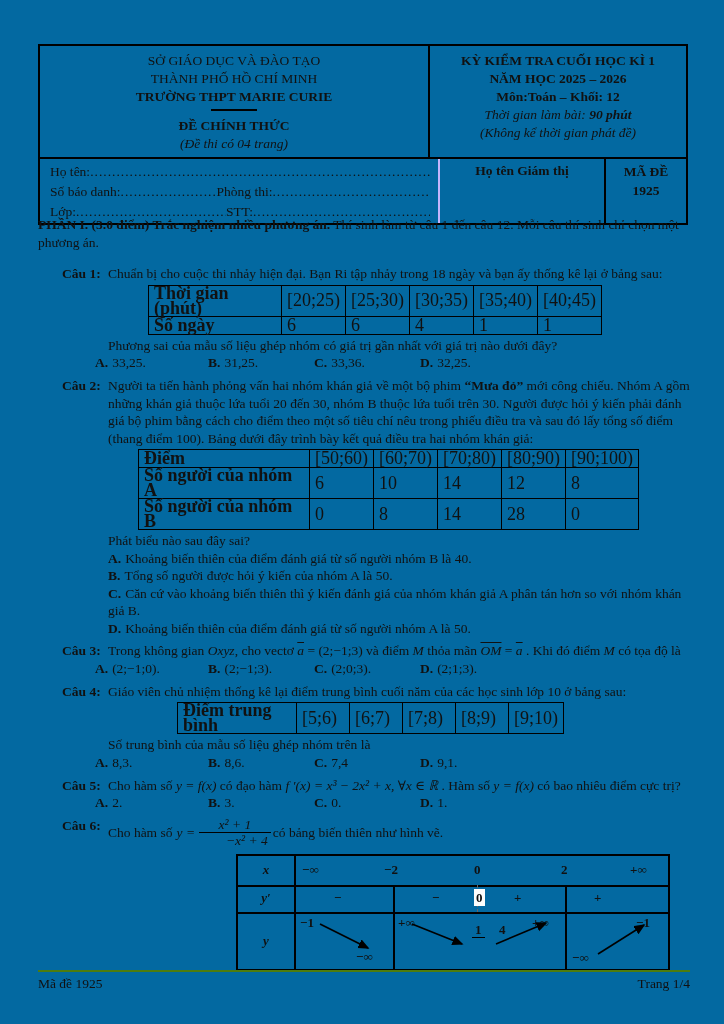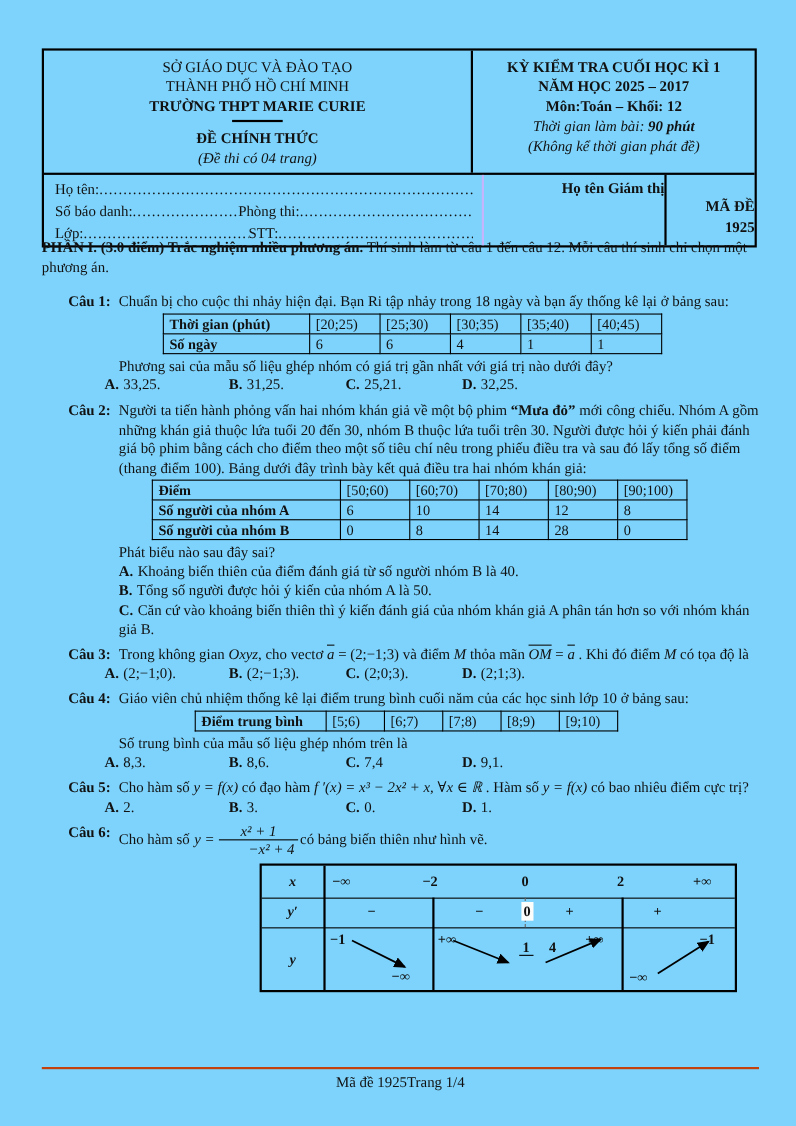--- a/index.html
+++ b/index.html
@@ -1,16 +1,16 @@
 <!DOCTYPE html>
 <html><head>
 <meta charset="utf-8">
 <style>
   html,body{margin:0;padding:0;background:#e8e8e8;}
-  .page{position:relative;width:724px;height:1024px;background:#7dd3fc;color:#111;
+  .page{position:relative;width:724px;height:1024px;background:#0369a1;color:#111;
         font-family:"Liberation Serif","DejaVu Serif",serif;font-size:13.5px;line-height:17px;
         overflow:hidden;margin:0 auto;}
   .bold{font-weight:bold}
   .it{font-style:italic}
   .bi{font-style:italic;font-weight:normal}
 
   
   .doc-table{position:absolute;left:38px;top:44px;width:646px;border:2px solid #000;}
   .hrow1{display:flex;}
   .hcell-left{width:380px;border-right:2px solid #000;text-align:center;padding:6px 4px 4px;}
@@ -19,35 +19,35 @@
   .mini-rule{width:46px;height:2px;background:#000;margin:3px auto 4px;}
   .exam-label{margin-top:6px;}
   .hrow2{display:flex;border-top:2px solid #000;height:64px;}
   .scol-left{width:380px;border-right:2px solid #c4b5fd;padding:3px 8px 0 10px;}
   .sline{display:flex;line-height:20px;white-space:nowrap;}
   .sline .lab{flex-shrink:0;}
   .dots{overflow:hidden;letter-spacing:1px;}
   .d-grow{flex:1;}
   .d-fix1{width:96px;}
   .d-fix2{width:150px;}
-  .scol-proctor{width:164px;border-right:2px solid #000;text-align:right;padding-top:3px;}
-  .scol-code{flex:1;text-align:right;padding-top:19px;line-height:19px;}
+  .scol-proctor{width:164px;border-right:2px solid #000;text-align:center;padding-top:3px;}
+  .scol-code{flex:1;text-align:center;padding-top:3px;line-height:19px;}
 
   
   .content{position:absolute;left:38px;top:216px;width:652px;}
   .part-heading{line-height:17.5px;margin-bottom:14px;}
   .question{display:flex;padding-left:24px;margin-bottom:5px;}
   .q-label{width:46px;flex-shrink:0;font-weight:bold;}
   .q-body{flex:1;min-width:0;}
   .q-text{line-height:17.5px;}
   .seg-b{font-weight:bold}
   .seg-i{font-style:italic}
   .seg-ibar{font-style:italic;text-decoration:overline}
 
-  .qtable{border-collapse:collapse;font-size:13px;margin:2px 0 2px 40px;}
+  .qtable{border-collapse:collapse;font-size:18px;margin:2px 0 2px 40px;}
   .qtable td{border:1.5px solid #000;padding:0 5px;height:17px;line-height:15px;}
   .qtable td:first-child{font-weight:bold;}
   .q1t td:first-child{width:122px}.q1t td:not(:first-child){width:53px}
   .q2t{margin-left:30px}.q2t td:first-child{width:160px}.q2t td:not(:first-child){width:52px}
   .q4t{margin-left:69px}.q4t td:first-child{width:108px}.q4t td:not(:first-child){width:42px}
 
   .opts{display:grid;grid-template-columns:113px 106px 106px auto;margin-left:-13px;line-height:18px;}
   .opt{white-space:nowrap;}
   .opt-k{font-weight:bold;margin-right:4px;}
   .opts-block .optb{line-height:17.5px;}
@@ -63,41 +63,41 @@
        font-size:13px;font-weight:bold;}
   .bbt .ln{position:absolute;background:#000;}
   .bbt .lab{position:absolute;left:0;width:56px;text-align:center;font-style:italic;}
   .bbt-plot{position:absolute;left:56px;top:0;width:374px;height:113px;}
   .bbt-plot span{position:absolute;white-space:nowrap;}
   .dash0{position:absolute;left:239px;top:29px;height:27px;border-left:1px dashed #666;}
   .bbt .s2bg{background:#fdfdfc;padding:0 2px;}
   .bbt svg{position:absolute;left:0;top:56px;}
 
   
-  .footer{position:absolute;left:38px;top:970px;width:652px;border-top:2px solid #c2410c;
-          display:flex;justify-content:center;padding-top:3px;}
+  .footer{position:absolute;left:38px;top:970px;width:652px;border-top:2px solid #4d7c0f;
+          display:flex;justify-content:space-between;padding-top:3px;}
 </style>
 </head>
 <body>
 
 <div class="page">
 
   <div class="doc-table">
     <div class="hrow1">
       <div class="hcell-left">
         <div>SỞ GIÁO DỤC VÀ ĐÀO TẠO</div>
         <div>THÀNH PHỐ HỒ CHÍ MINH</div>
         <div class="bold">TRƯỜNG THPT MARIE CURIE</div>
         <div class="mini-rule"></div>
         <div class="bold exam-label">ĐỀ CHÍNH THỨC</div>
         <div class="bi">(Đề thi có 04 trang)</div>
       </div>
       <div class="hcell-right">
         <div class="bold">KỲ KIỂM TRA CUỐI HỌC KÌ 1</div>
-        <div class="bold">NĂM HỌC 2025 – 2017</div>
+        <div class="bold">NĂM HỌC 2025 – 2026</div>
         <div class="bold">Môn:Toán – Khối: 12</div>
         <div class="it">
           <span>Thời gian làm bài:</span>
           <span class="bold">90 phút</span>
         </div>
         <div class="it">(Không kể thời gian phát đề)</div>
       </div>
     </div>
     <div class="hrow2">
       <div class="scol-left">
@@ -153,21 +153,21 @@
                 <td>4</td>
                 <td>1</td>
                 <td>1</td>
               </tr>
             </tbody>
           </table>
         <div class="q-text">Phương sai của mẫu số liệu ghép nhóm có giá trị gần nhất với giá trị nào dưới đây?</div>
         <div class="opts">
             <div class="opt"><span class="opt-k">A.</span><span>33,25.</span></div>
             <div class="opt"><span class="opt-k">B.</span><span>31,25.</span></div>
-            <div class="opt"><span class="opt-k">C.</span><span>25,21.</span></div>
+            <div class="opt"><span class="opt-k">C.</span><span>33,36.</span></div>
             <div class="opt"><span class="opt-k">D.</span><span>32,25.</span></div>
           </div>
       </div>
     </div>
 
     <div class="question">
       <div class="q-label">Câu 2:</div>
       <div class="q-body">
         <div class="q-text"><span class="seg-n">Người ta tiến hành phỏng vấn hai nhóm khán giả về một bộ phim </span><span class="seg-b">“Mưa đỏ”</span><span class="seg-n"> mới công chiếu. Nhóm A gồm những khán giả thuộc lứa tuổi 20 đến 30, nhóm B thuộc lứa tuổi trên 30. Người được hỏi ý kiến phải đánh giá bộ phim bằng cách cho điểm theo một số tiêu chí nêu trong phiếu điều tra và sau đó lấy tổng số điểm (thang điểm 100). Bảng dưới đây trình bày kết quả điều tra hai nhóm khán giả:</span></div>
         <table class="qtable q2t">
@@ -196,20 +196,21 @@
                 <td>28</td>
                 <td>0</td>
               </tr>
             </tbody>
           </table>
         <div class="q-text">Phát biểu nào sau đây sai?</div>
         <div class="opts-block">
             <div class="optb"><span class="opt-k">A.</span><span>Khoảng biến thiên của điểm đánh giá từ số người nhóm B là 40.</span></div>
             <div class="optb"><span class="opt-k">B.</span><span>Tổng số người được hỏi ý kiến của nhóm A là 50.</span></div>
             <div class="optb"><span class="opt-k">C.</span><span>Căn cứ vào khoảng biến thiên thì ý kiến đánh giá của nhóm khán giả A phân tán hơn so với nhóm khán giả B.</span></div>
+            <div class="optb"><span class="opt-k">D.</span><span>Khoảng biến thiên của điểm đánh giá từ số người nhóm A là 50.</span></div>
           </div>
       </div>
     </div>
 
     <div class="question">
       <div class="q-label">Câu 3:</div>
       <div class="q-body">
         <div class="q-text"><span class="seg-n">Trong không gian </span><span class="seg-i">Oxyz</span><span class="seg-n">, cho vectơ </span><span class="seg-ibar">a</span><span class="seg-n"> = (2;−1;3) và điểm </span><span class="seg-i">M</span><span class="seg-n"> thỏa mãn </span><span class="seg-ibar">OM</span><span class="seg-n"> = </span><span class="seg-ibar">a</span><span class="seg-n"> . Khi đó điểm </span><span class="seg-i">M</span><span class="seg-n"> có tọa độ là</span></div>
         <div class="opts">
             <div class="opt"><span class="opt-k">A.</span><span>(2;−1;0).</span></div>

